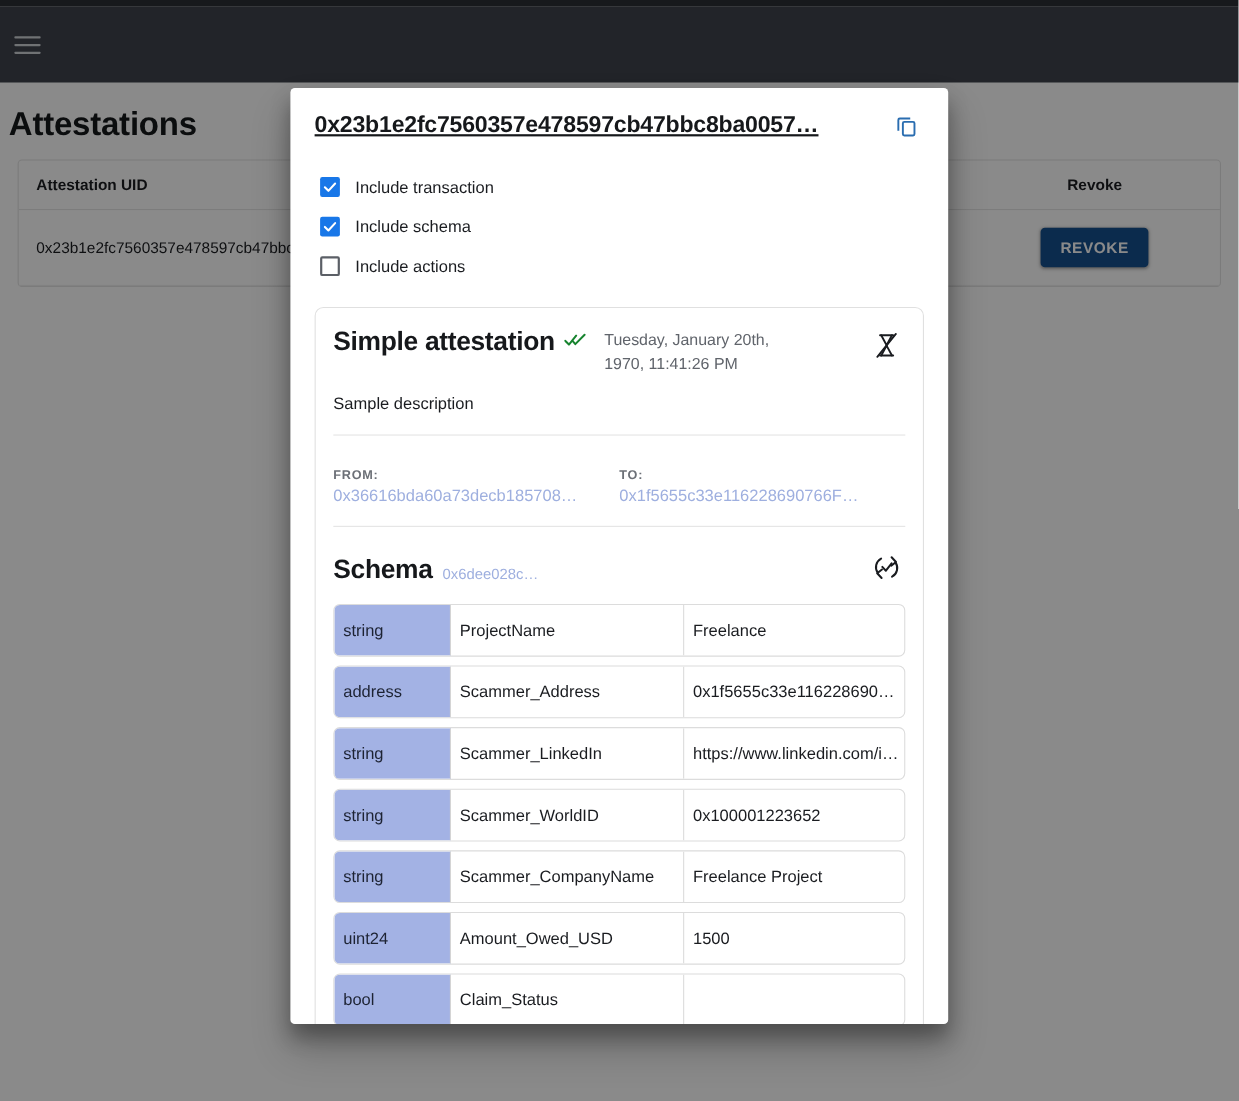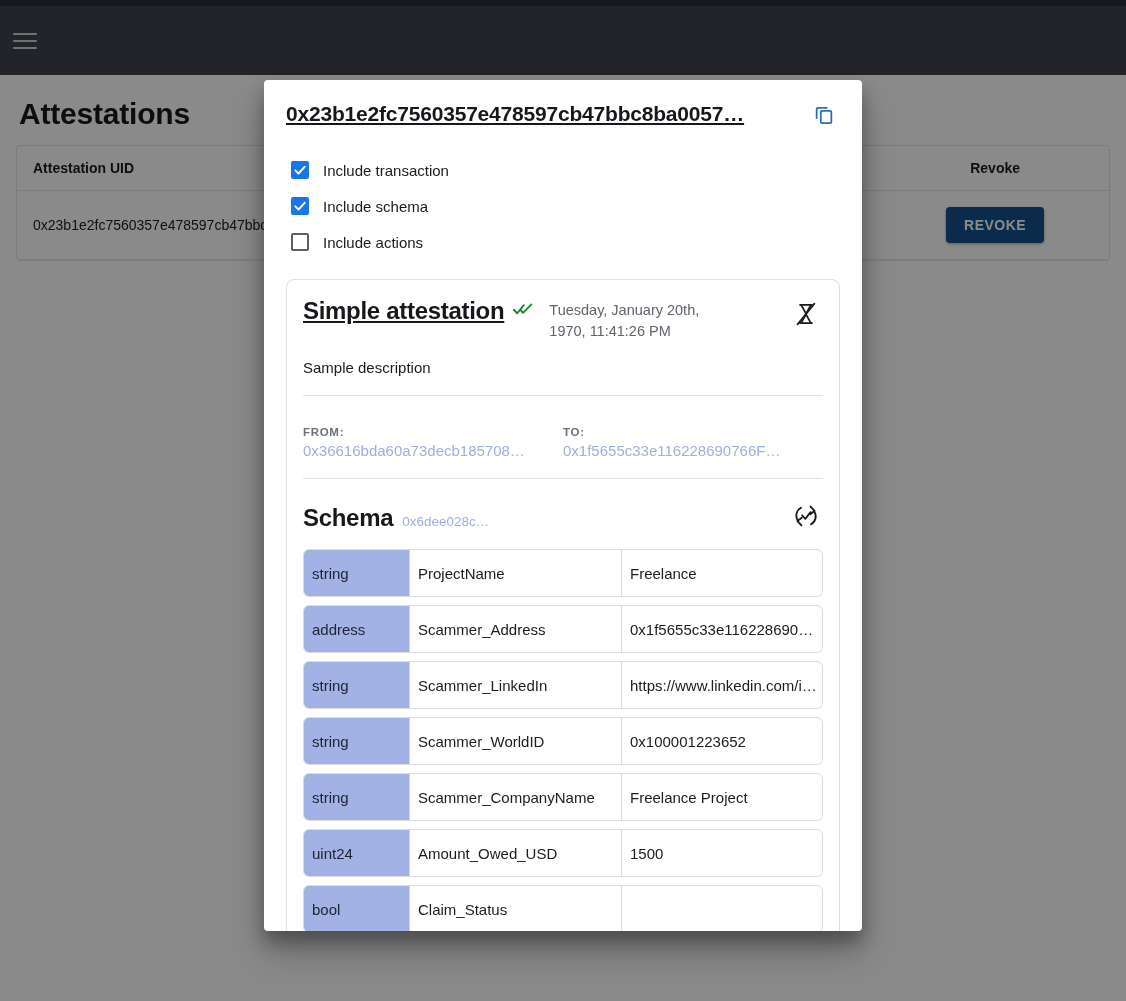--- a/index.html
+++ b/index.html
@@ -22,21 +22,21 @@
   .hamburger {
     width: 30px; height: 30px;
     display: flex; flex-direction: column; justify-content: center;
     gap: 5px; padding: 0 3px; cursor: pointer;
   }
   .hamburger i { display: block; height: 2px; background: #cfd2d6; border-radius: 1px; }
 
   .page-body { padding: 0 8px; }
   .page-title {
     font-size: 30px; font-weight: bold; color: #16181b;
-    margin: 22px 0 14px 11px; letter-spacing: -0.2px;
+    margin: 22px 0 14px 0; letter-spacing: -0.2px;
   }
 
   .table-wrap {
     border: 1px solid #e3e3e3; border-radius: 4px;
     background: #fff; margin: 0 8px;
   }
   table.att-table { width: 100%; border-collapse: collapse; }
   table.att-table th {
     font-size: 14px; font-weight: bold; color: #1a1c20;
     text-align: left; padding: 14px 16px; border-bottom: 1px solid #e6e6e6;
@@ -103,21 +103,21 @@
 
   
   .att-card {
     margin-top: 19px;
     border: 1px solid #e0e0e0; border-radius: 8px;
     background: #fff; padding: 18px 16px 18px 16px;
   }
   .att-head { display: flex; align-items: flex-start; }
   .att-name {
     font-size: 24px; font-weight: bold; color: #16181b;
-    letter-spacing: -0.3px; line-height: 1.1; text-decoration: underline;
+    letter-spacing: -0.3px; line-height: 1.1;
   }
   .dblcheck { margin: 4px 0 0 9px; flex: none; }
   .att-date {
     font-size: 14.5px; color: #60646b; line-height: 1.45;
     margin-left: 16px; width: 175px; padding-top: 2px;
   }
   .hourglass { margin-left: auto; width: 30px; height: 30px; flex: none; padding-top: 3px; }
   .att-desc { font-size: 15px; color: #1a1c20; margin-top: 17px; }
   .divider { height: 1px; background: #e4e4e4; margin: 19px 0 0 0; }
 

